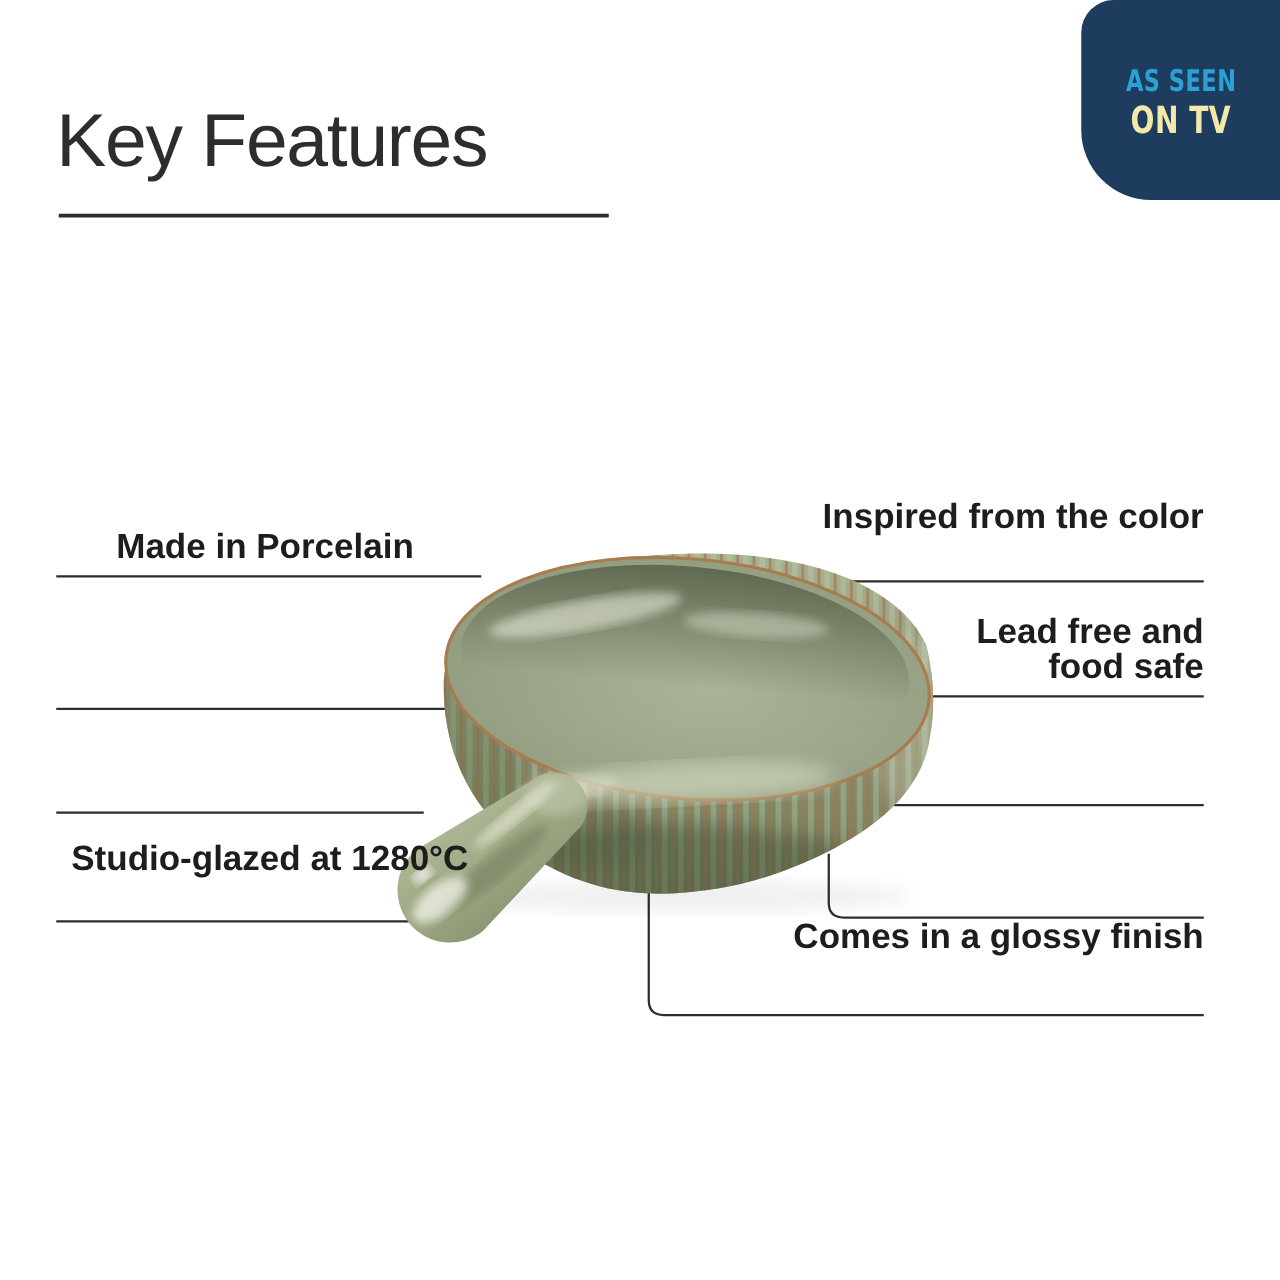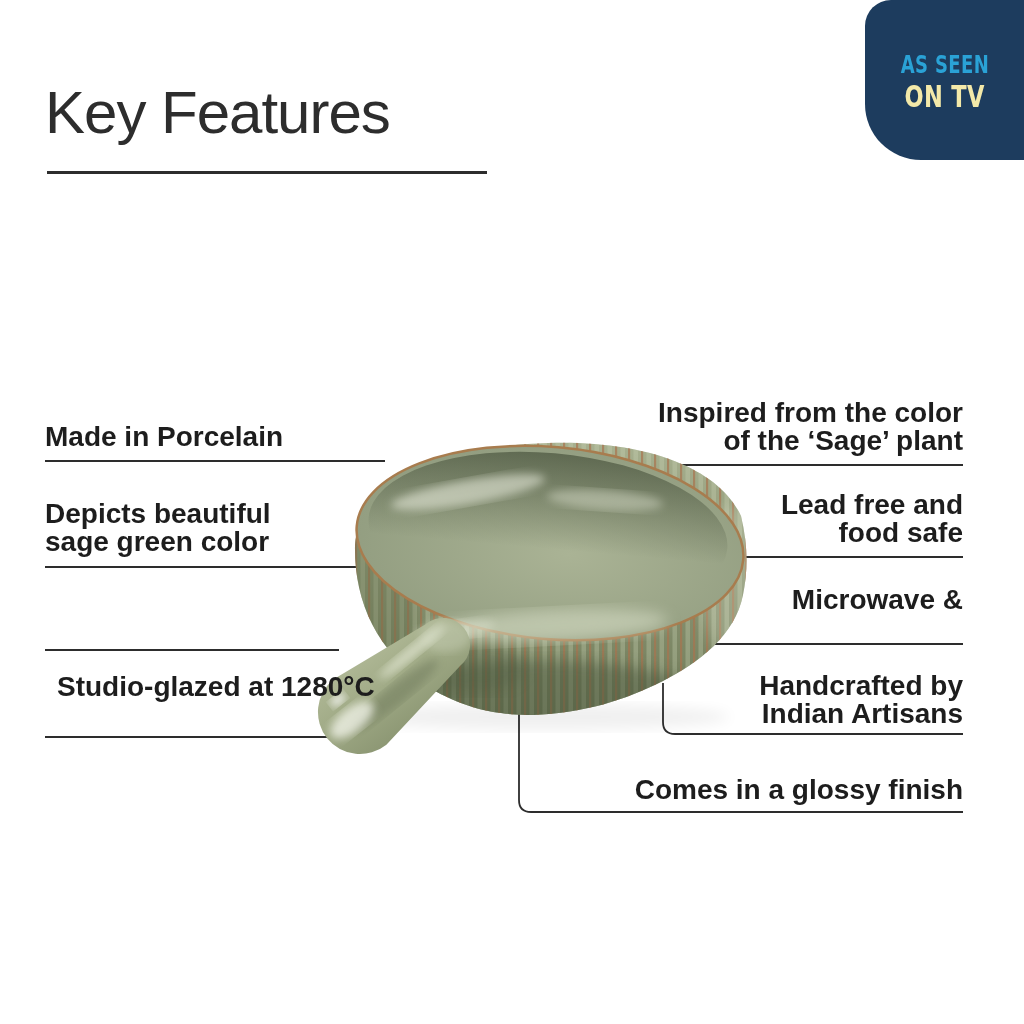--- a/index.html
+++ b/index.html
@@ -36,23 +36,23 @@
     font-size:24px; font-weight:700; letter-spacing:0.3px; color:#262626;
     white-space:nowrap;
   }
   
   .feat {
     position:absolute; font-size:28px; font-weight:700; color:#1d1d1d;
     line-height:28px; white-space:nowrap;
   }
   .feat.left  { left:45px;  text-align:left; }
   .feat.right { right:61px; text-align:right; }
-  .f1 { top:423px; } .f2 { top:500px; } .f3 { top:612px; } .f4 { top:673px;margin-left:12px; }
+  .f1 { top:423px;margin-left:48px; } .f2 { top:500px; } .f3 { top:612px; } .f4 { top:673px;margin-left:12px; }
   .f5 { top:399px; } .f6 { top:491px;margin-left:40px; } .f7 { top:586px; } .f8 { top:672px; }
-  .f9 { top:776px; }
+  .f9 { top:735px; }
   
   .connectors { position:absolute; left:0; top:0; width:1024px; height:1024px; }
   .bowl { position:absolute; left:300px; top:430px; width:480px; height:350px; }
 </style>
 </head>
 <body>
 
 <div class="page">
 
   <div class="badge">
@@ -138,40 +138,30 @@
       <ellipse cx="112" cy="222" rx="42" ry="6" transform="rotate(-39 112 222)" fill="#eef2e0" opacity="0.6" filter="url(#blur4)"></ellipse>
       <ellipse cx="52" cy="290" rx="26" ry="12" transform="rotate(-38 52 290)" fill="#f4f6ec" opacity="0.75" filter="url(#blur4)"></ellipse>
       <ellipse cx="38" cy="270" rx="9" ry="5" transform="rotate(-38 38 270)" fill="#ffffff" opacity="0.8" filter="url(#blur4)"></ellipse>
       <ellipse cx="146" cy="206" rx="26" ry="16" fill="#dfe5d2" opacity="0.3" filter="url(#blur4)"></ellipse>
     </g>
   </svg>
 
   <div class="feat left f1">
     <div>Made in Porcelain</div>
   </div>
-  <div class="feat left f2">
-    <div>Depicts beautiful</div>
-    <div>sage green color</div>
-  </div>
   <div class="feat left f4">
     <div>Studio-glazed at 1280°C</div>
   </div>
 
   <div class="feat right f5">
     <div>Inspired from the color</div>
-    <div>of the ‘Sage’ plant</div>
   </div>
   <div class="feat right f6">
     <div>Lead free and</div>
     <div>food safe</div>
   </div>
   <div class="feat right f7">
-    <div>Microwave &amp;</div>
-  </div>
-  <div class="feat right f8">
-    <div>Handcrafted by</div>
-    <div>Indian Artisans</div>
   </div>
   <div class="feat right f9">
     <div>Comes in a glossy finish</div>
   </div>
 
 </div>
 
 </body></html>

